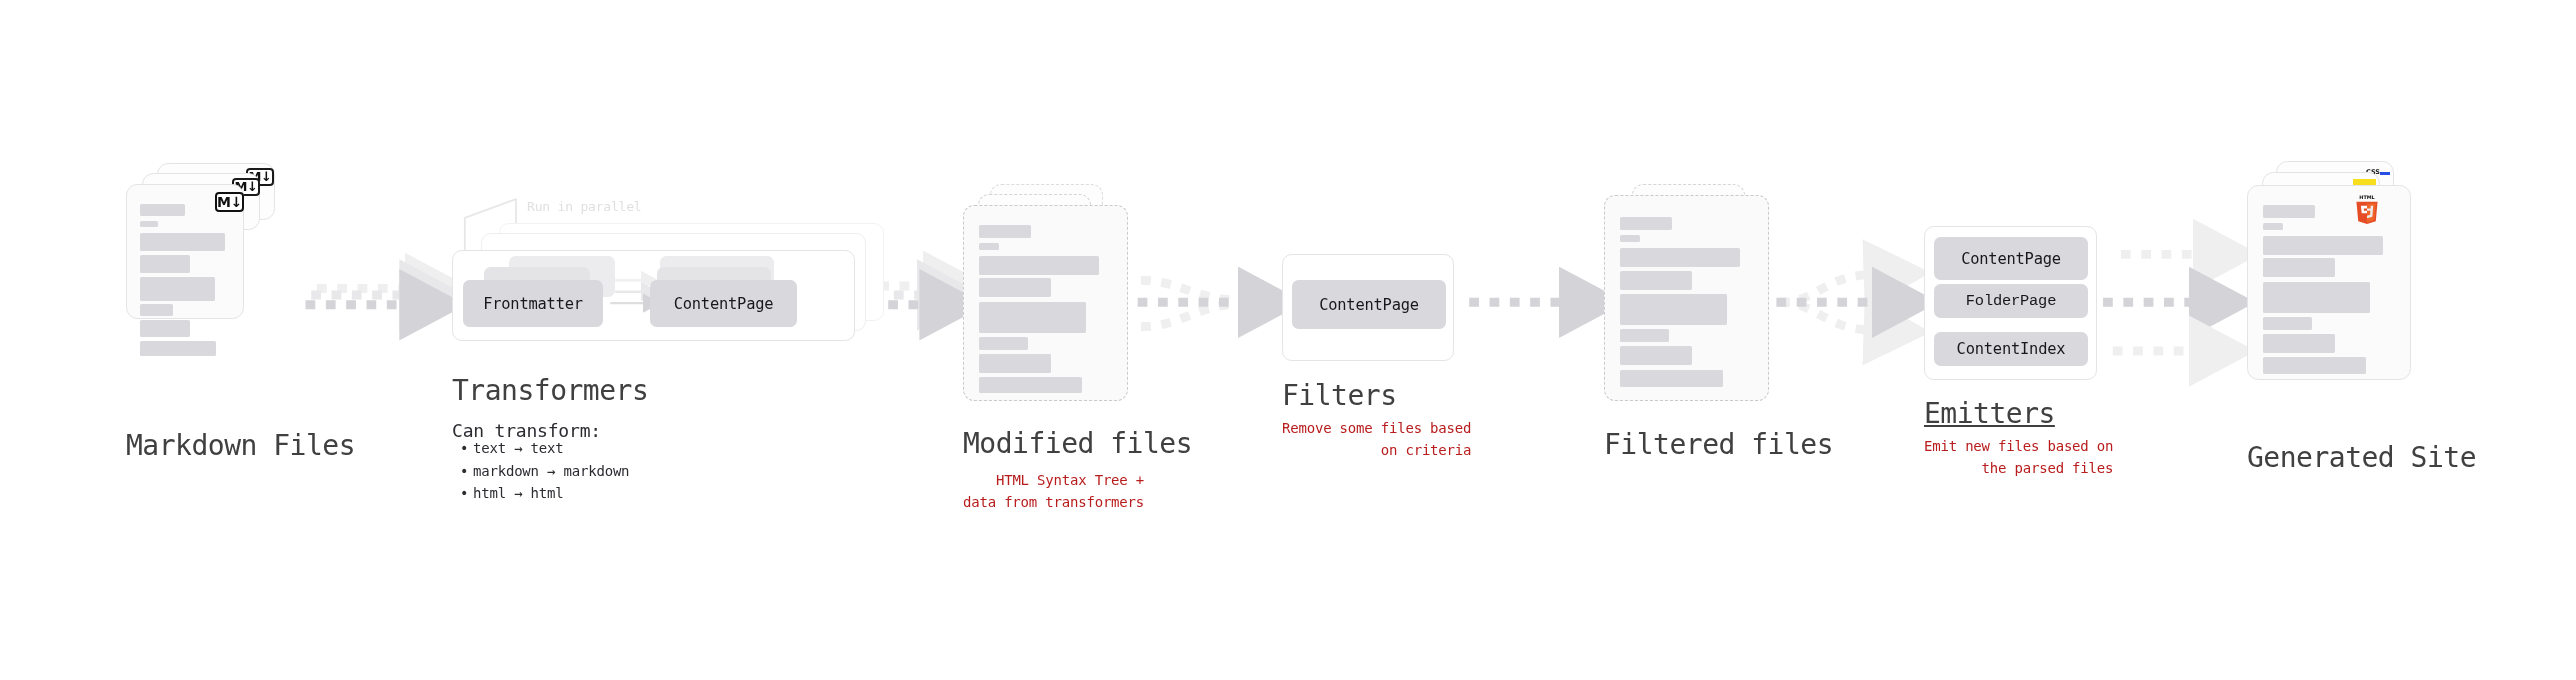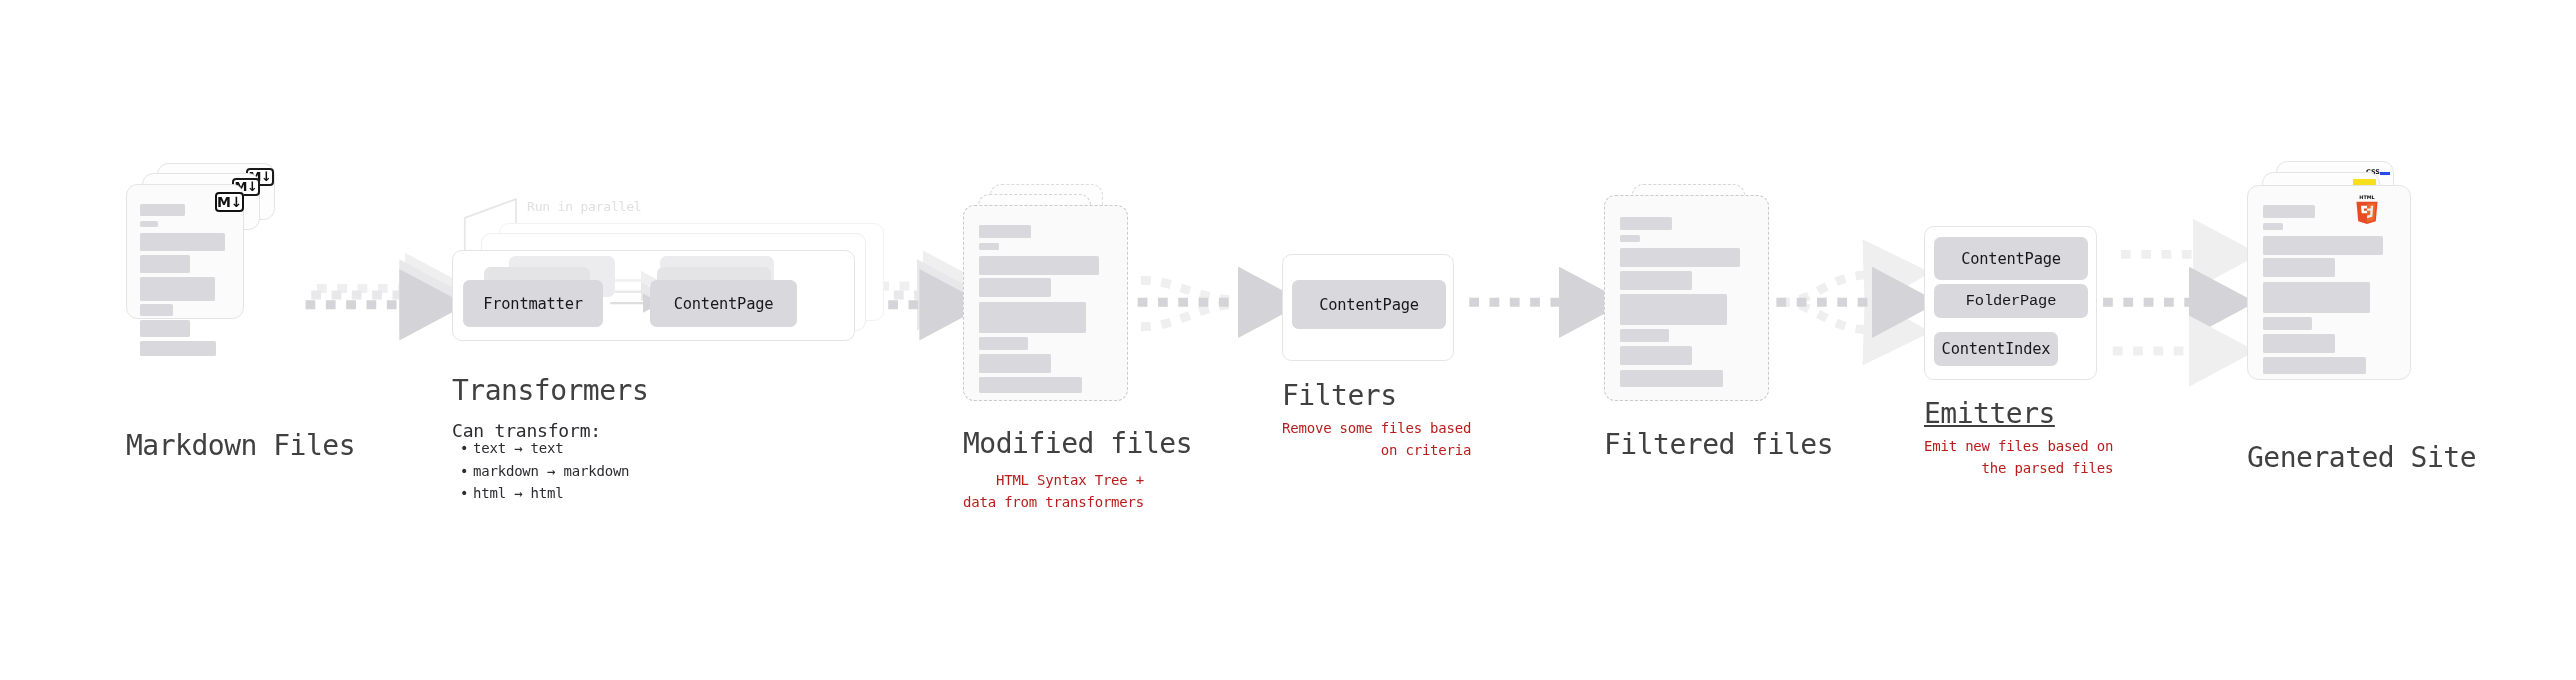--- a/index.html
+++ b/index.html
@@ -304,21 +304,21 @@
       <div class="skel" style="left:15.4px; top:133px; width:49px; height:13px;"></div>
       <div class="skel" style="left:15.4px; top:150px; width:72px; height:18.7px;"></div>
       <div class="skel" style="left:15.4px; top:174px; width:103px; height:16.3px;"></div>
     </div>
   </div>
   <div class="title" style="left:1604px; top:428px;">Filtered files</div>
 
   <div class="group-box" style="left:1924px; top:226px; width:173px; height:154px;"></div>
   <div class="chip" style="left:1934px; top:237px; width:154px; height:43px;">ContentPage</div>
   <div class="chip" style="left:1934px; top:284px; width:154px; height:34px;font-family:Liberation Mono, monospace;">FolderPage</div>
-  <div class="chip" style="left:1934px; top:332px; width:124px; height:34px;">ContentIndex</div>
+  <div class="chip" style="left:1934px; top:332px; width:154px; height:34px;">ContentIndex</div>
   <div class="title" style="left:1924px; top:397px;text-decoration:underline;">Emitters</div>
   <div class="subtitle" style="left:1924px; top:436px;">Emit new files based on
 the parsed files</div>
 
   <div class="card-stack" style="left:2247px; top:161px;">
 
     <div class="card solid back" style="left:29px; top:0px; width:118px; height:54px;"></div>
     <div class="css-badge" style="left:119px; top:4.9px; width:24.4px; height:13px;">
       <span class="cap" style="font-size:6.5px;">CSS</span>
       <div class="bar" style="height:3.3px; background:#264de4; margin-top:1.6px;"></div>

